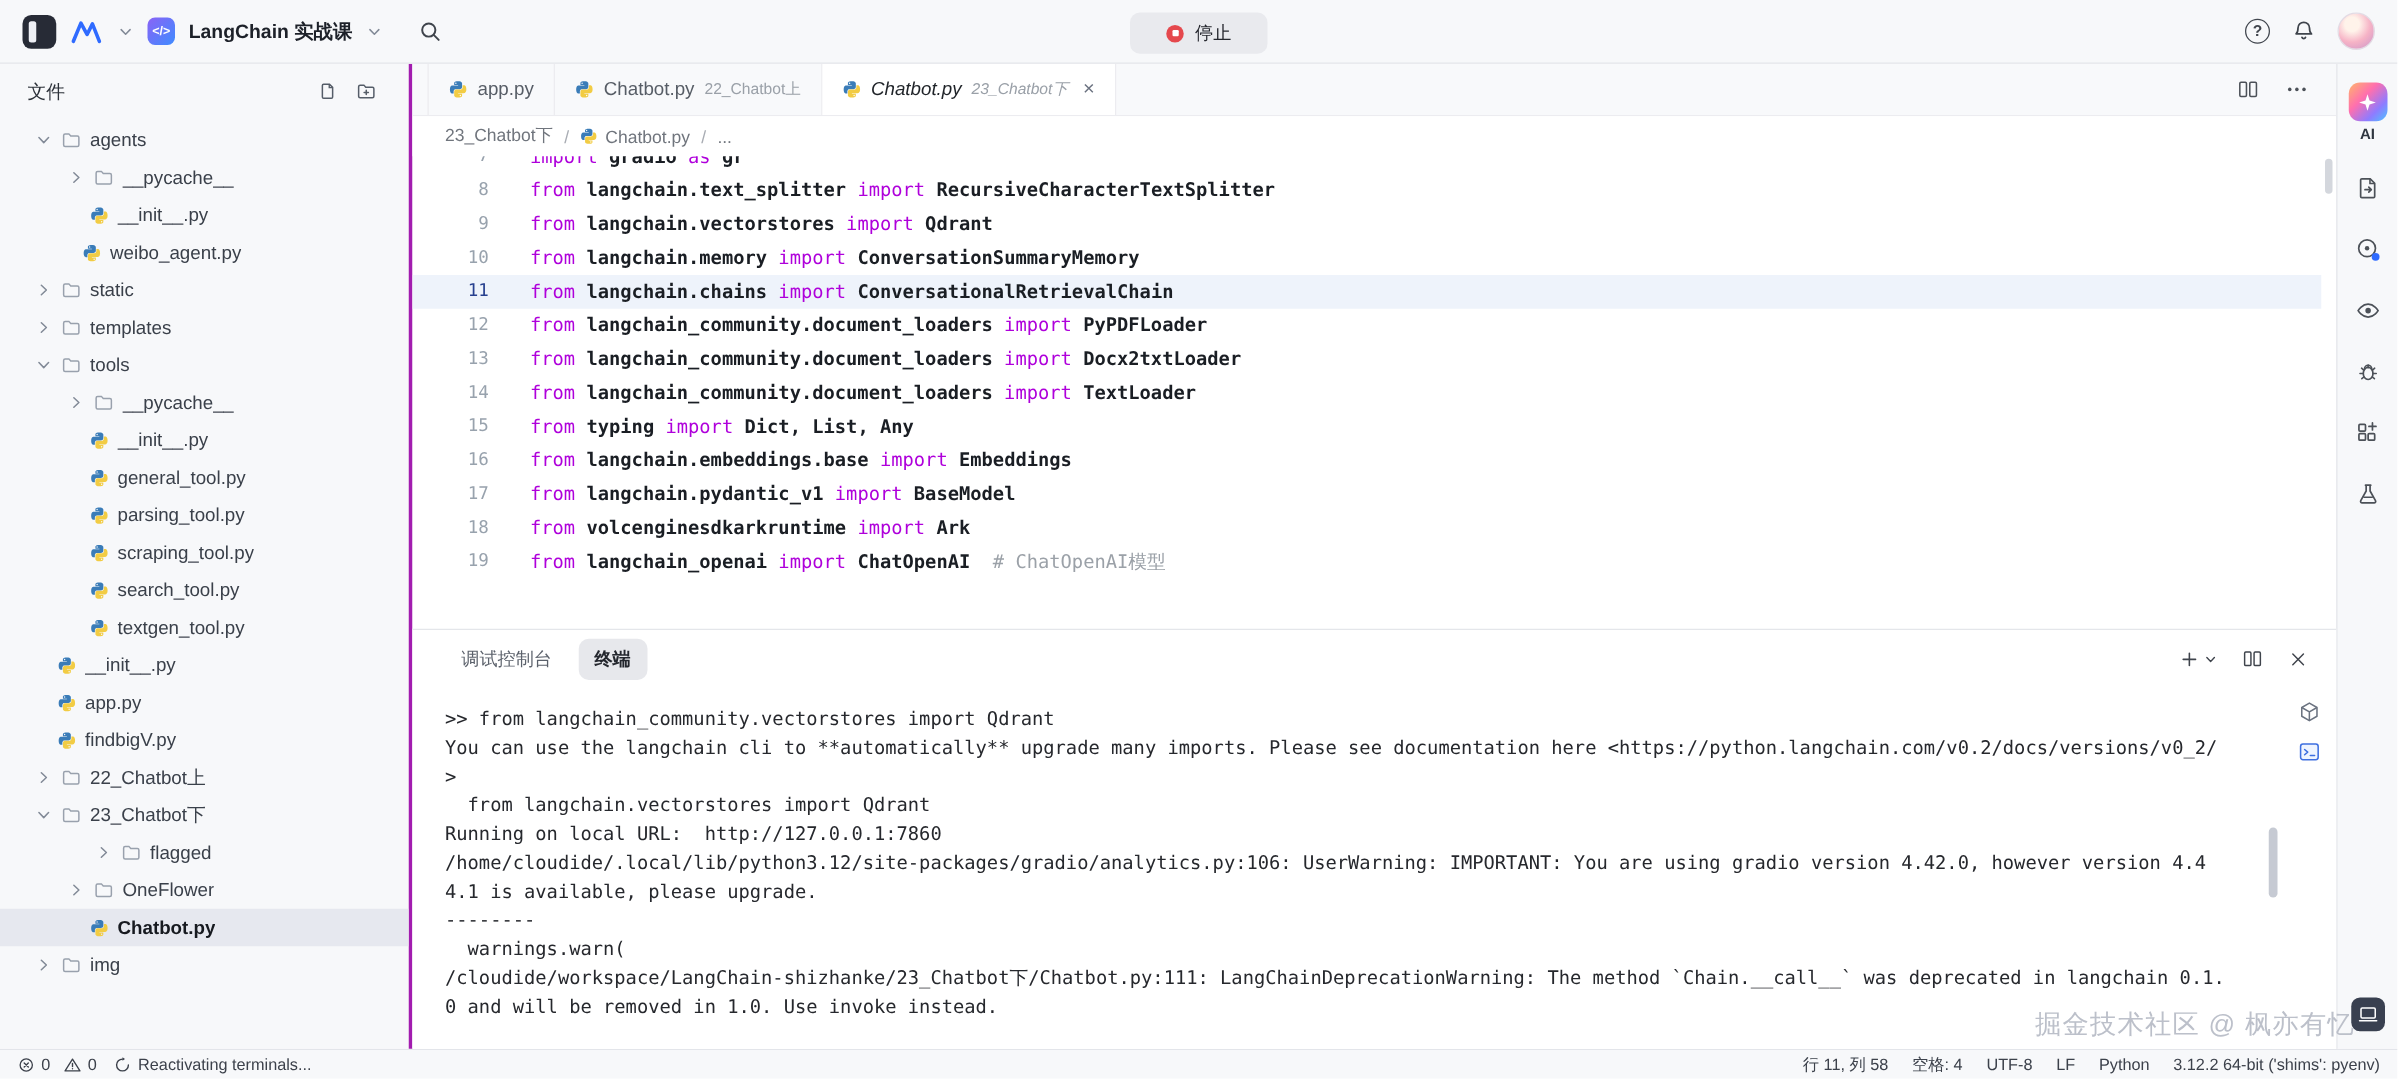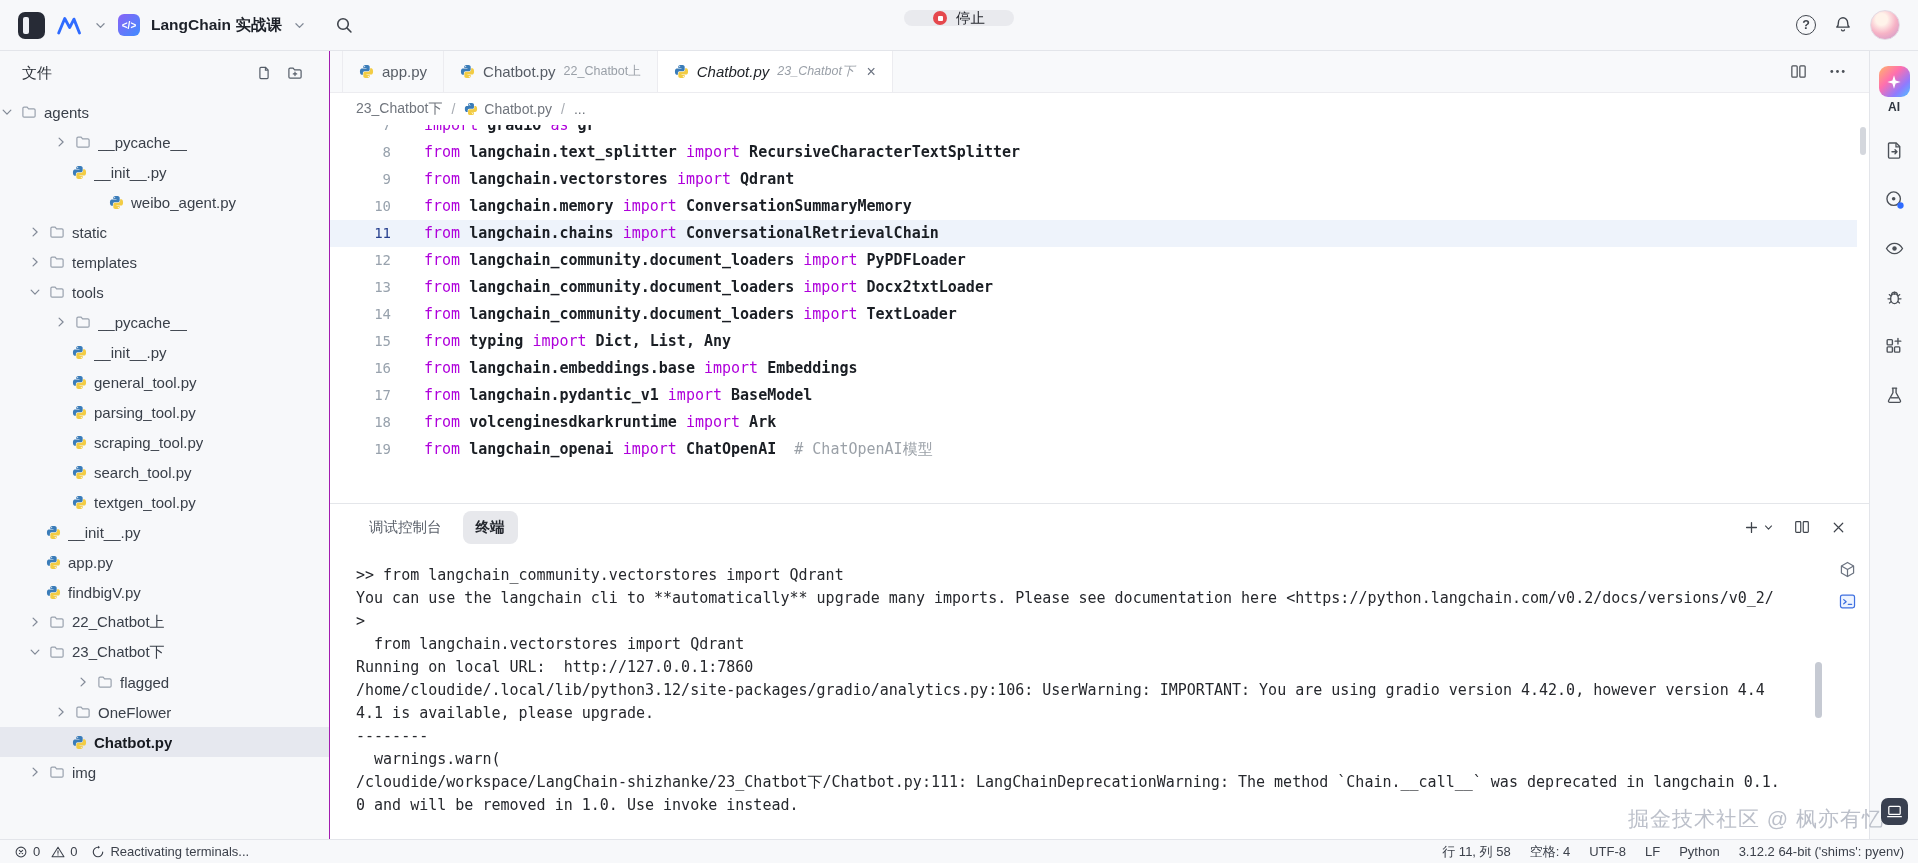--- a/index.html
+++ b/index.html
@@ -7,32 +7,32 @@
   body { font-family:"Liberation Sans", sans-serif; font-size:14px; color:#23262c; background:#fff; position:relative; }
   .icon { display:inline-flex; align-items:center; justify-content:center; flex:none; }
 
   
   .titlebar { height:51px; background:var(--chrome-bg,#f7f8fa); border-bottom:1px solid #e3e5ea; display:flex; align-items:center; padding:0 18px; position:relative; }
   .tb-left { display:flex; align-items:center; gap:11px; }
   .sidebar-toggle { width:27px; height:27px; border-radius:7px; background:#272b36; position:relative; cursor:pointer; }
   .sidebar-toggle::after { content:""; position:absolute; left:5px; top:5px; bottom:5px; width:6px; border-radius:2px; background:#eef0f5; }
   .ws-badge { width:22px; height:22px; border-radius:6px; background:linear-gradient(135deg,#8a63f6,#3f8cff); color:#fff; display:flex; align-items:center; justify-content:center; font-size:10px; font-weight:700; }
   .project-name { font-size:15.5px; font-weight:600; color:#1d2129; }
-  .stop-btn { position:absolute; left:50%; top:10px; transform:translateX(-50%); height:16px; padding:0 29px; background:#e9eaee; border-radius:8px; display:flex; align-items:center; gap:9px; font-size:14.5px; color:#25272e; cursor:pointer; }
+  .stop-btn { position:absolute; left:50%; top:10px; transform:translateX(-50%); height:33px; padding:0 29px; background:#e9eaee; border-radius:8px; display:flex; align-items:center; gap:9px; font-size:14.5px; color:#25272e; cursor:pointer; }
   .stop-ico { width:14px; height:14px; border-radius:50%; background:var(--stop-red,#e5484d); position:relative; }
   .stop-ico::after { content:""; position:absolute; inset:4.5px; background:#fff; border-radius:1px; }
   .tb-right { margin-left:auto; display:flex; align-items:center; gap:17px; }
   .help-badge { width:20px; height:20px; border:1.6px solid #41464e; border-radius:50%; display:flex; align-items:center; justify-content:center; font-size:12.5px; font-weight:700; color:#41464e; }
   .avatar { width:30px; height:30px; border-radius:50%; background:radial-gradient(circle at 38% 30%, #fff3ea 0 22%, #f6b3c6 55%, #c893c9); border:1px solid #e3dbe4; }
 
   
   .main { display:flex; height:788px; }
 
   
-  .explorer { width:330px; flex:none; background:var(--chrome-bg,#f7f8fa); border-right:1px solid #a21caf; display:flex; flex-direction:column; overflow:hidden; }
+  .explorer { width:330px; flex:none; background:var(--chrome-bg,#f7f8fa); border-right:3px solid #a21caf; display:flex; flex-direction:column; overflow:hidden; }
   .explorer-header { height:44px; display:flex; align-items:center; padding:0 26px 0 22px; font-size:15px; color:#2c3139; }
   .hdr-icons { margin-left:auto; display:flex; gap:15px; color:#555d68; }
   .tree { flex:1; overflow:hidden; padding-top:2px; font-size:15px; }
   .tree-row { height:30px; display:flex; align-items:center; gap:7px; color:#3a404a; cursor:pointer; white-space:nowrap; }
   .tree-row.selected { background:#e6e8ef; color:#171a20; font-weight:700; }
   .tree-label { overflow:hidden; text-overflow:ellipsis; }
 
   
   .editor-col { flex:1; min-width:0; display:flex; flex-direction:column; background:#fff; }
   .tabbar { height:42px; flex:none; display:flex; align-items:stretch; background:#f8f9fb; border-bottom:1px solid #ececf0; }
@@ -153,21 +153,21 @@
         </span>
         <span class="icon">
           <svg viewBox="0 0 16 16" width="16" height="16">
               <path d="M1.9 4.3c0-.66.54-1.2 1.2-1.2h3l1.5 1.7h5.3c.66 0 1.2.54 1.2 1.2v5.9c0 .66-.54 1.2-1.2 1.2H3.1c-.66 0-1.2-.54-1.2-1.2z" fill="none" stroke="#555d68" stroke-width="1.2"></path>
               <path d="M8 7.2v3.4M6.3 8.9h3.4" stroke="#555d68" stroke-width="1.2" stroke-linecap="round"></path>
             </svg>
         </span>
       </span>
     </div>
     <div class="tree">
-        <div class="tree-row" style="">
+        <div class="tree-row" style="padding-left:28px">
           <span class="icon">
             <svg viewBox="0 0 16 16" width="14" height="14">
               <path d="M3.6 5.8l4.4 4.6 4.4-4.6" fill="none" stroke="#828a97" stroke-width="1.4" stroke-linecap="round" stroke-linejoin="round"></path>
             </svg>
           </span>
           <span class="icon">
             <svg viewBox="0 0 16 16" width="16" height="16">
               <path d="M1.9 4.3c0-.66.54-1.2 1.2-1.2h3l1.5 1.7h5.3c.66 0 1.2.54 1.2 1.2v5.9c0 .66-.54 1.2-1.2 1.2H3.1c-.66 0-1.2-.54-1.2-1.2z" fill="none" stroke="#99a1ad" stroke-width="1.2"></path>
             </svg>
           </span>
@@ -188,21 +188,21 @@
         </div>
         <div class="tree-row" style="padding-left:72px">
           <span class="icon">
             <svg viewBox="0 0 32 32" width="15" height="15">
               <path fill="#3a7cb8" d="M15.885 2.1c-7.1 0-6.651 3.07-6.651 3.07v3.19h6.752v1H6.545S2 8.8 2 16.005s4.013 6.912 4.013 6.912H8.33v-3.32s-.13-4.013 3.9-4.013h6.762s3.772.06 3.772-3.65V5.97S23.335 2.1 15.885 2.1zM12.153 4.237a1.214 1.214 0 1 1 0 2.43 1.214 1.214 0 0 1 0-2.43z"></path>
               <path fill="#f2cc44" d="M16.115 29.9c7.1 0 6.651-3.07 6.651-3.07v-3.19h-6.752v-1h9.441S30 23.2 30 15.995s-4.013-6.912-4.013-6.912H23.67v3.32s.13 4.013-3.9 4.013h-6.762s-3.772-.06-3.772 3.65v6.004S8.665 29.9 16.115 29.9zm3.732-2.137a1.214 1.214 0 1 1 0-2.43 1.214 1.214 0 0 1 0 2.43z"></path>
             </svg>
           </span>
           <span class="tree-label">__init__.py</span>
         </div>
-        <div class="tree-row" style="padding-left:109px">
+        <div class="tree-row" style="padding-left:66px">
           <span class="icon">
             <svg viewBox="0 0 32 32" width="15" height="15">
               <path fill="#3a7cb8" d="M15.885 2.1c-7.1 0-6.651 3.07-6.651 3.07v3.19h6.752v1H6.545S2 8.8 2 16.005s4.013 6.912 4.013 6.912H8.33v-3.32s-.13-4.013 3.9-4.013h6.762s3.772.06 3.772-3.65V5.97S23.335 2.1 15.885 2.1zM12.153 4.237a1.214 1.214 0 1 1 0 2.43 1.214 1.214 0 0 1 0-2.43z"></path>
               <path fill="#f2cc44" d="M16.115 29.9c7.1 0 6.651-3.07 6.651-3.07v-3.19h-6.752v-1h9.441S30 23.2 30 15.995s-4.013-6.912-4.013-6.912H23.67v3.32s.13 4.013-3.9 4.013h-6.762s-3.772-.06-3.772 3.65v6.004S8.665 29.9 16.115 29.9zm3.732-2.137a1.214 1.214 0 1 1 0-2.43 1.214 1.214 0 0 1 0 2.43z"></path>
             </svg>
           </span>
           <span class="tree-label">weibo_agent.py</span>
         </div>
         <div class="tree-row" style="padding-left:28px">
           <span class="icon">

